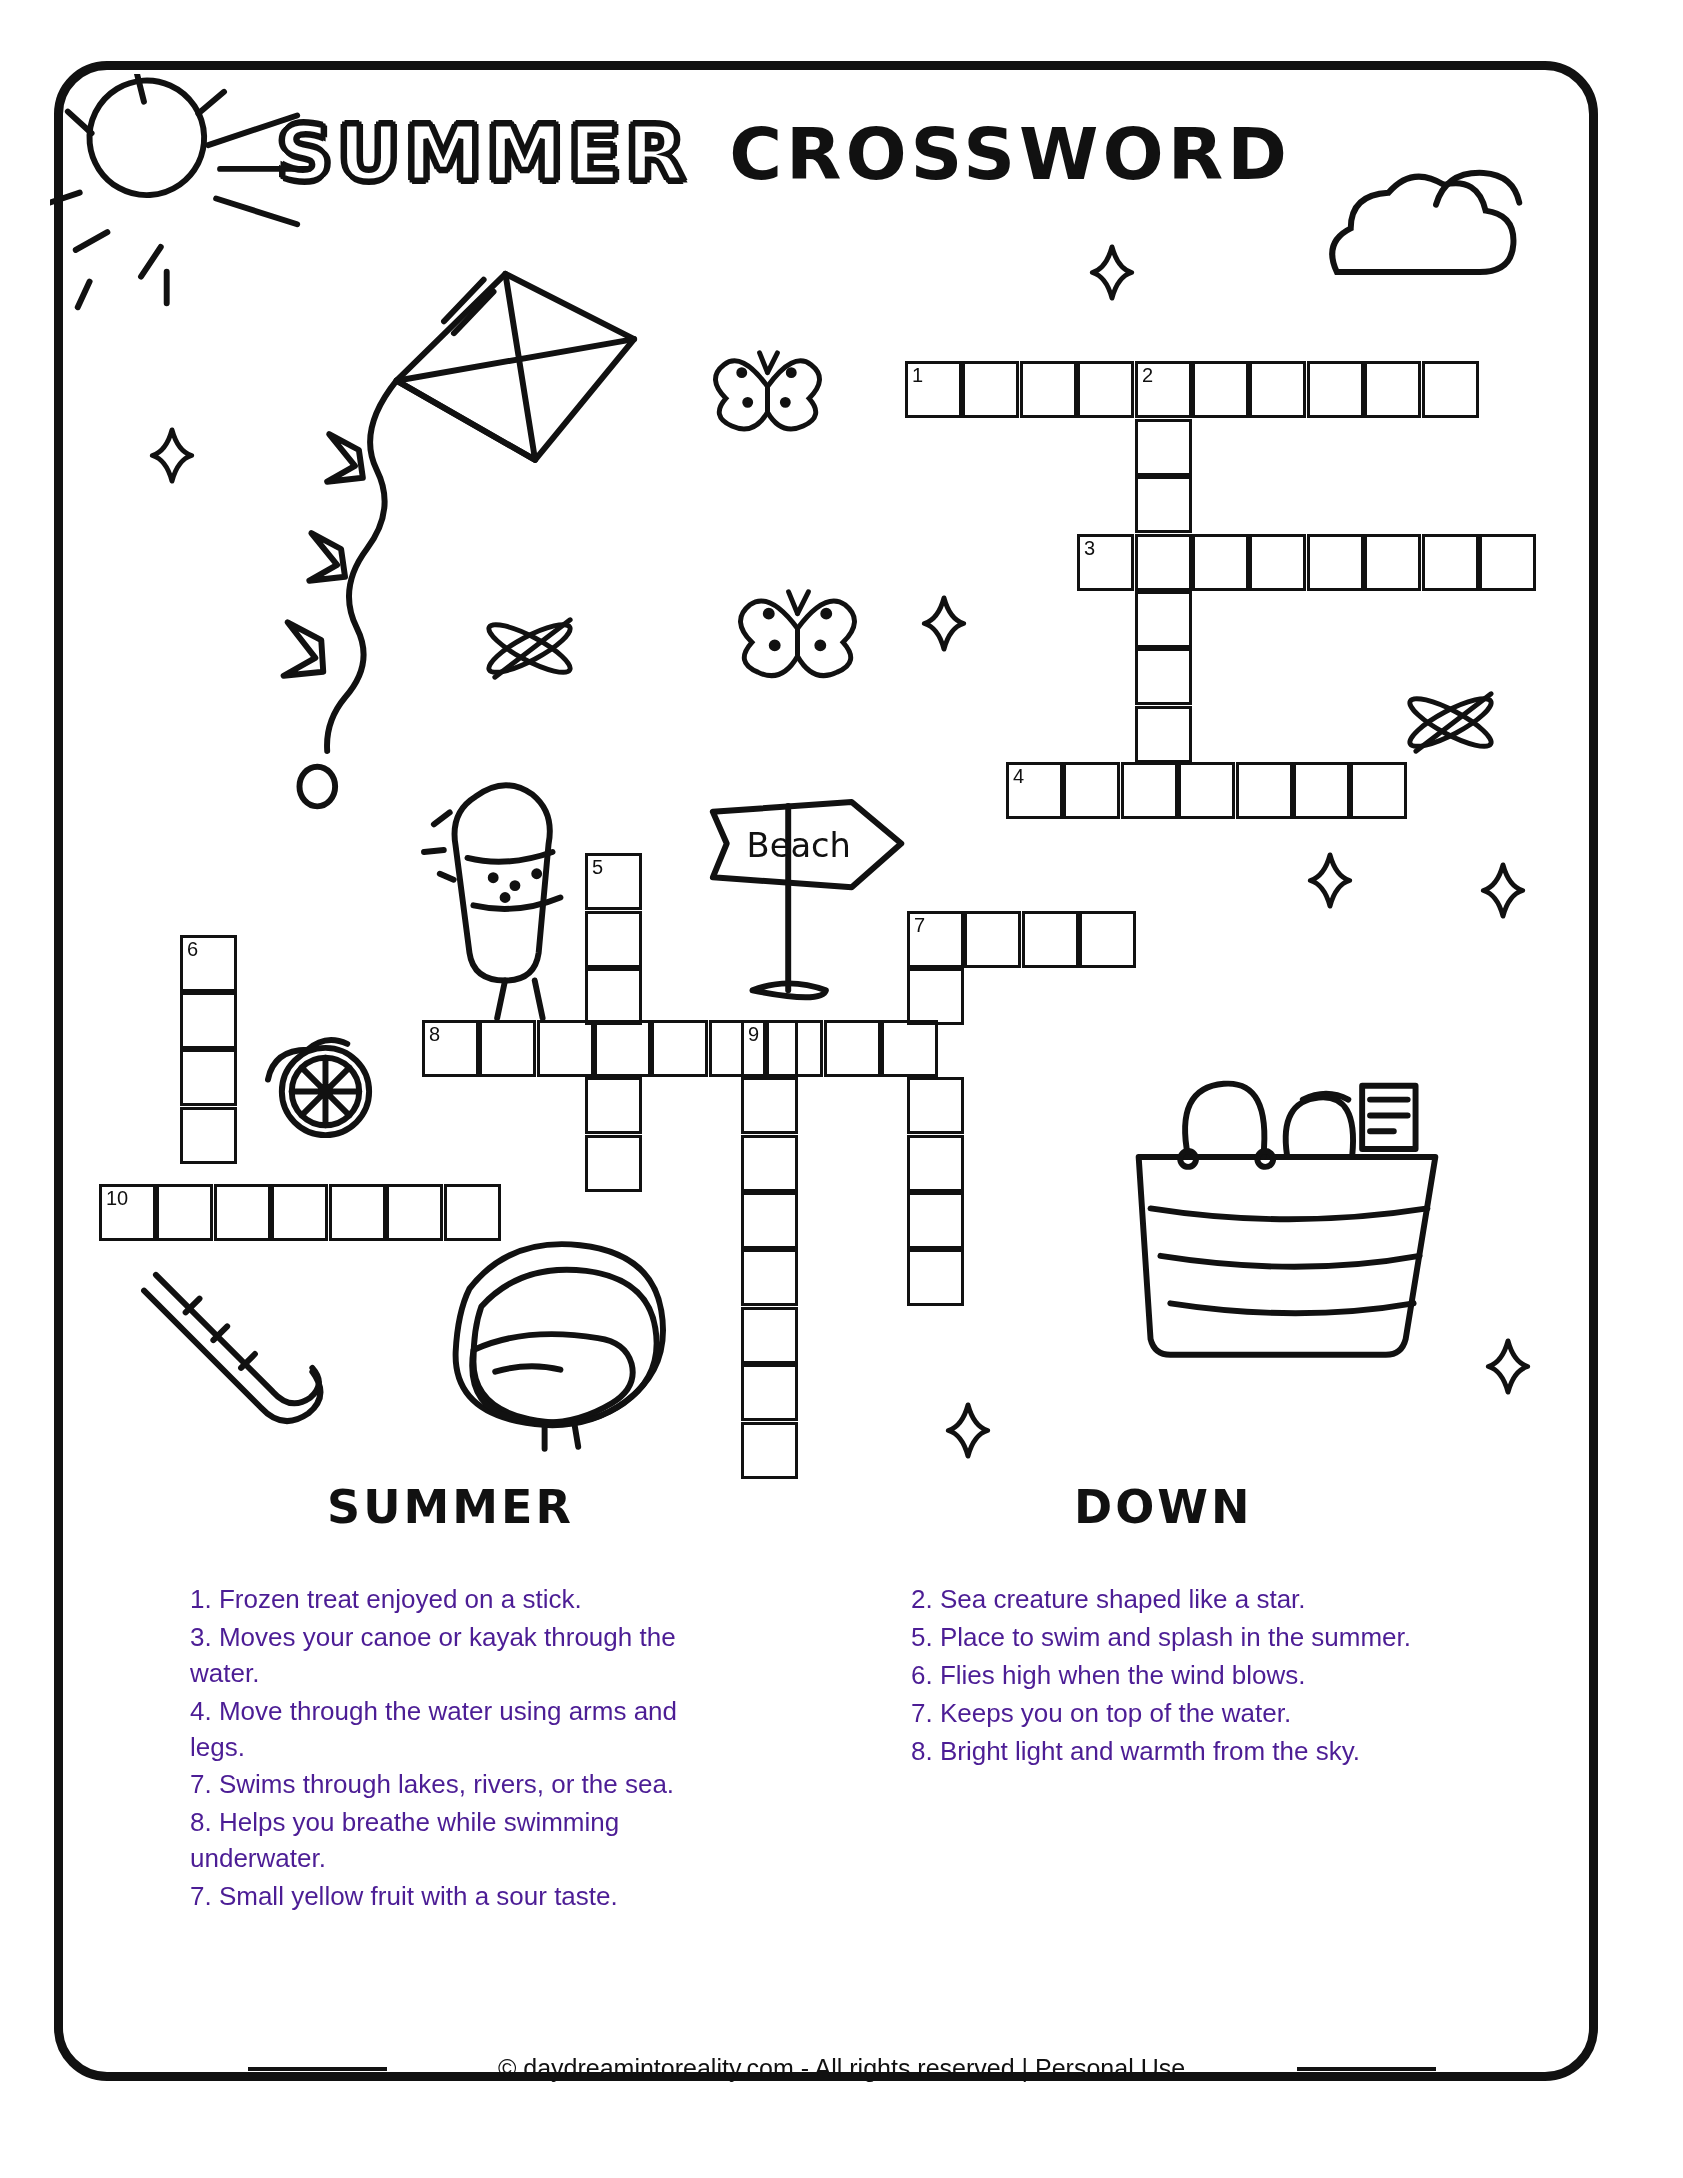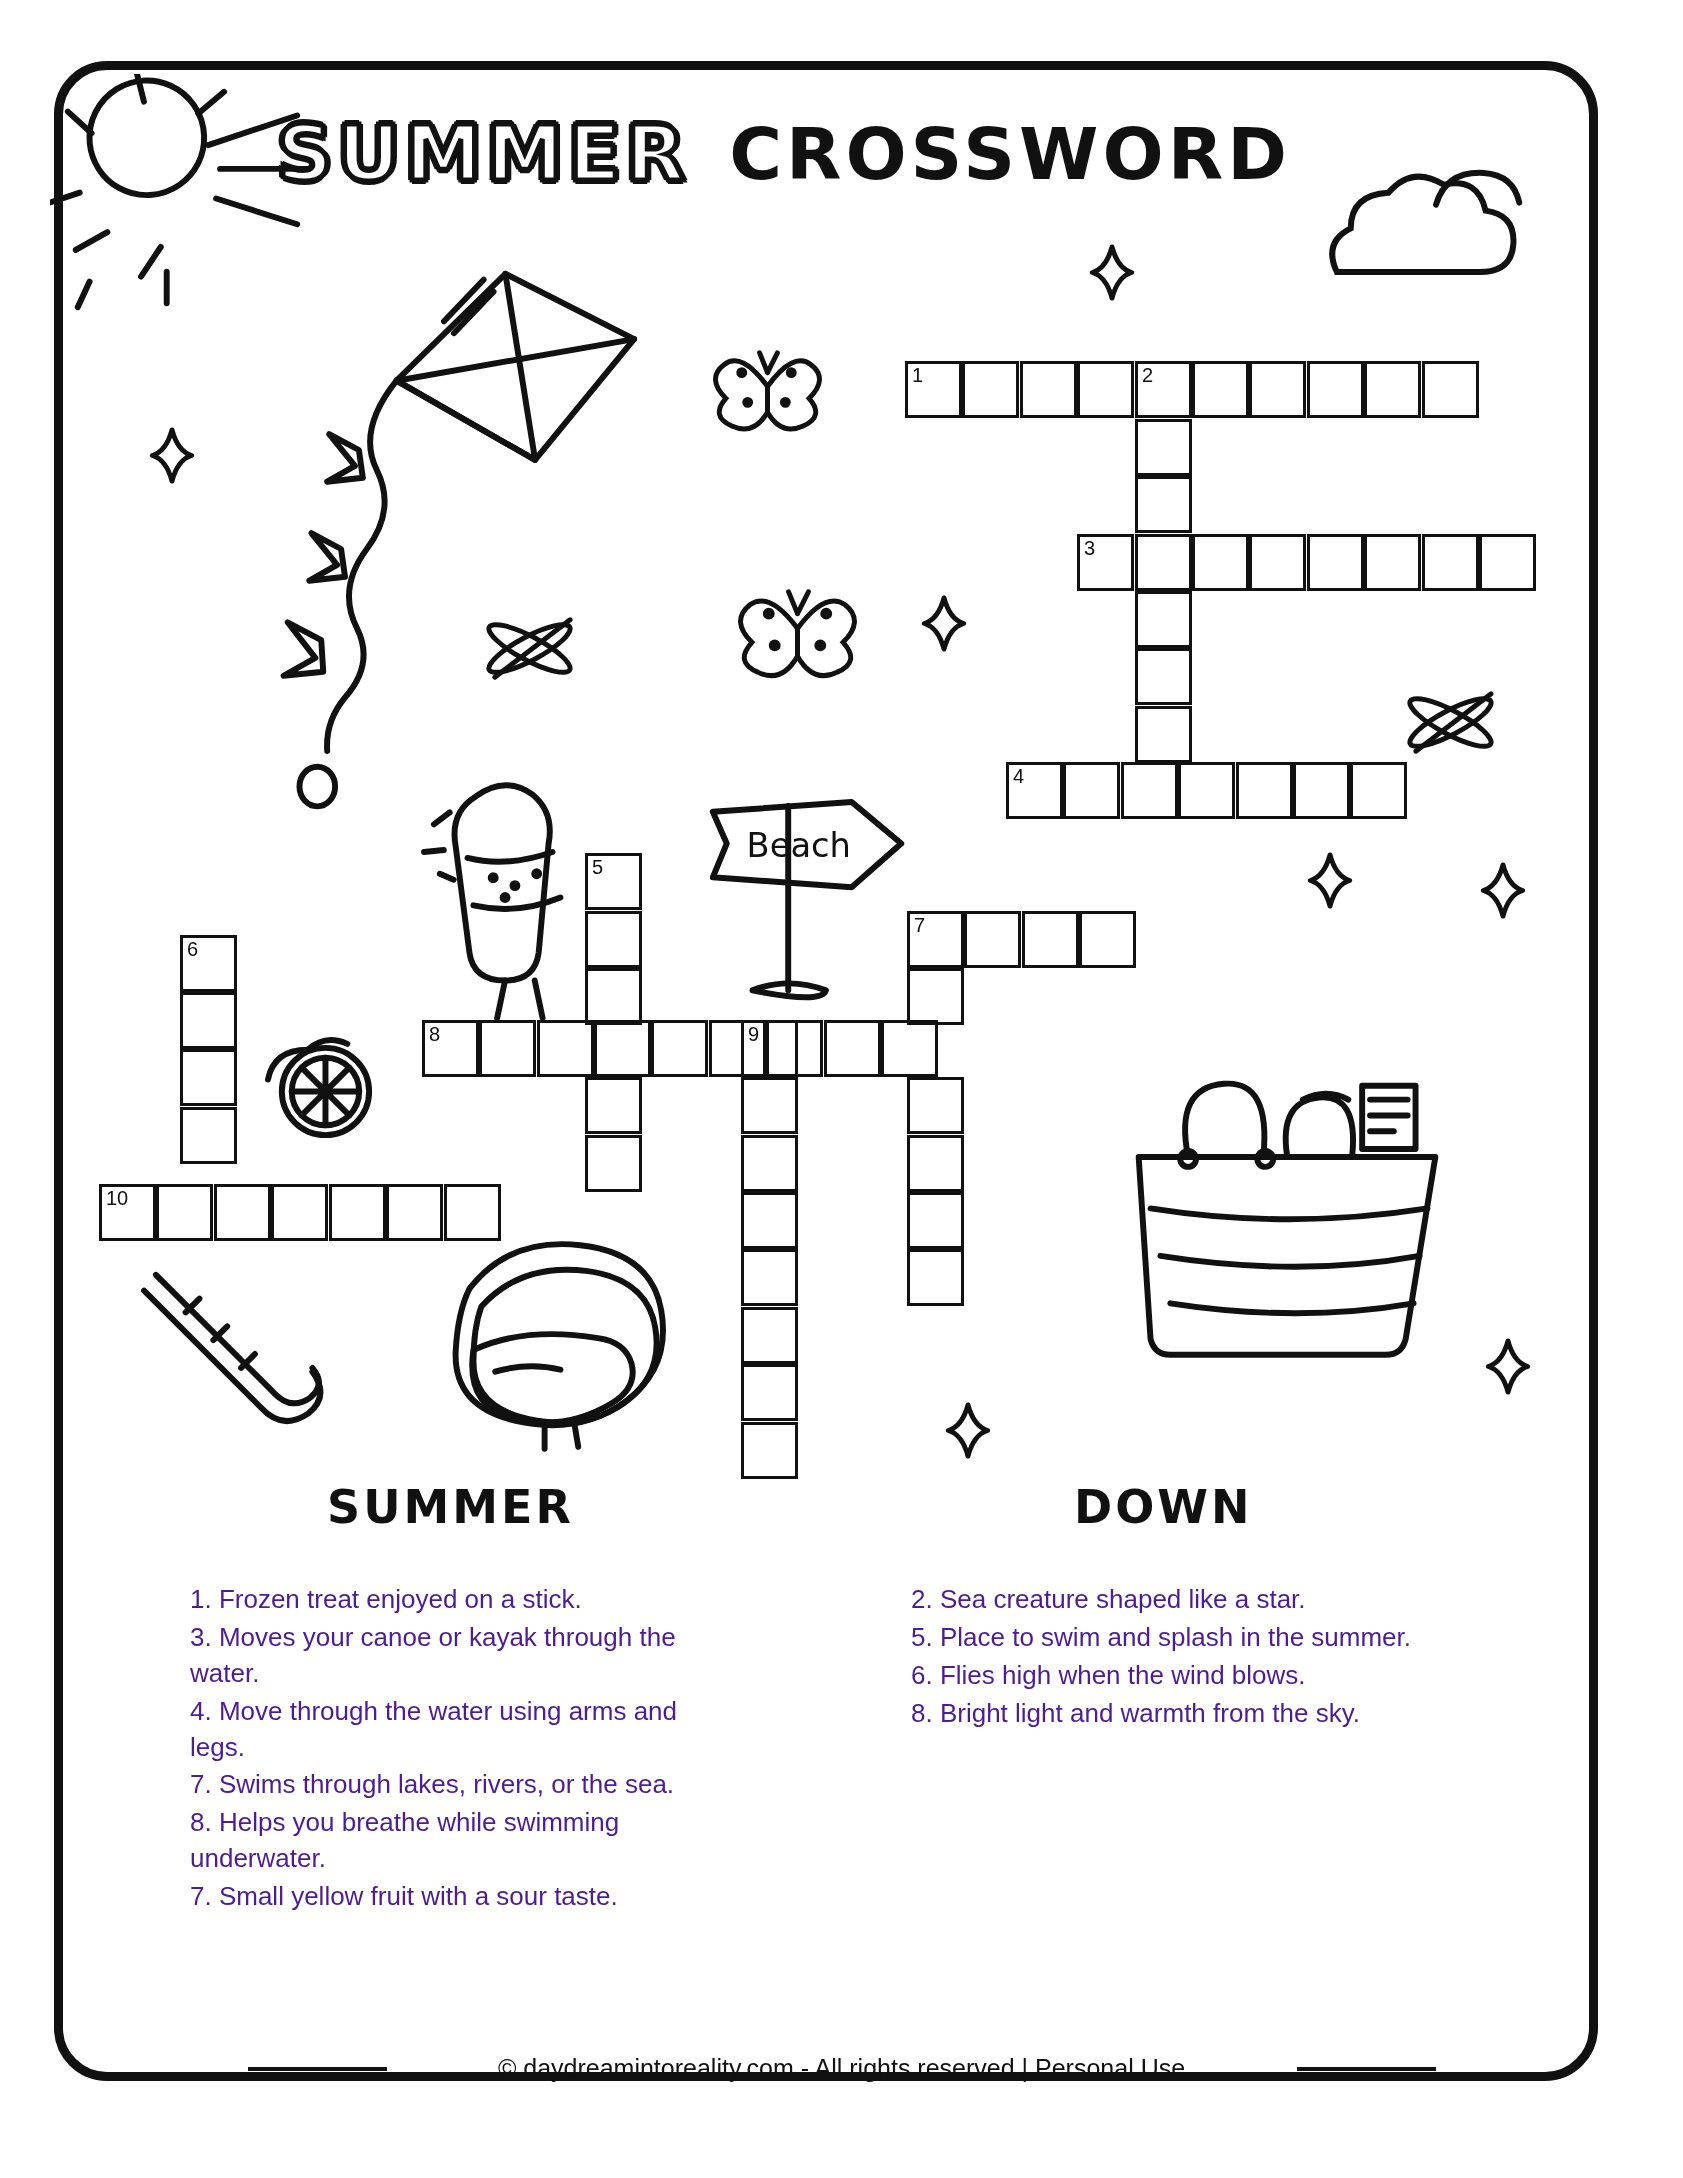--- a/index.html
+++ b/index.html
@@ -412,19 +412,20 @@
     <p class="clue-item">3. Moves your canoe or kayak through the water.</p>
     <p class="clue-item">4. Move through the water using arms and legs.</p>
     <p class="clue-item">7. Swims through lakes, rivers, or the sea.</p>
     <p class="clue-item">8. Helps you breathe while swimming underwater.</p>
     <p class="clue-item">7. Small yellow fruit with a sour taste.</p>
   </div>
 <div class="clue-col" id="down-list">
     <p class="clue-item">2. Sea creature shaped like a star.</p>
     <p class="clue-item">5. Place to swim and splash in the summer.</p>
     <p class="clue-item">6. Flies high when the wind blows.</p>
+    <p class="clue-item">7. Keeps you on top of the water.</p>
     <p class="clue-item">8. Bright light and warmth from the sky.</p>
   </div>
 
 <div class="footer-rule-left"></div>
 <div class="footer-rule-right"></div>
 <div class="footer">© daydreamintoreality.com - All rights reserved | Personal Use</div>
 
 
 </body></html>

